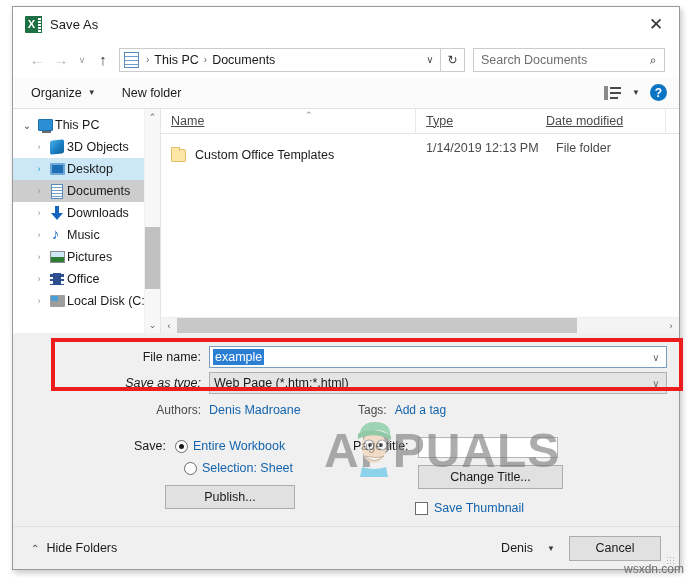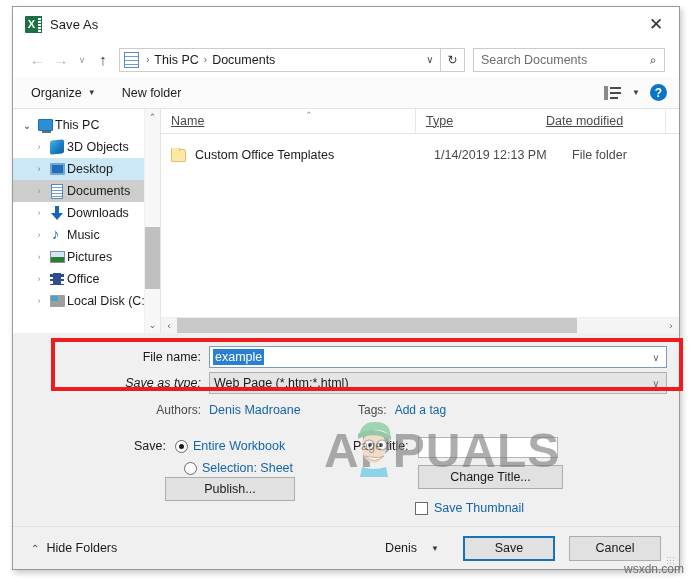--- a/index.html
+++ b/index.html
@@ -236,22 +236,22 @@
   .col {
     font-size: 12.5px; color: #4a4a4a;
     padding-left: 10px; height: 25px; line-height: 25px;
     border-right: 1px solid #e8e8e8;
     flex: none; overflow: hidden; white-space: nowrap; text-decoration: underline;
   }
   .col.c-name { width: 255px; }
   .col.c-date { width: 130px; }
   .col.c-type { width: 120px; border-right: none; }
   .filerow {
-    height: 28px; display: flex; align-items: center;
-    font-size: 12.5px; color: #1a1a1a; gap: 8px;
+    height: 28px; display: flex; 
+    font-size: 12.5px; color: #1a1a1a;
   }
   .cell { padding-left: 10px; flex: none; white-space: nowrap; overflow: hidden; }
   .cell.c-name { width: 255px; display: flex; align-items: center; }
   .cell.c-date { width: 130px; color: #4a4a4a; }
   .cell.c-type { width: 120px; color: #4a4a4a; }
   .folder-icon {
     width: 15px; height: 13px; flex: none; margin-right: 9px;
     background: #fde6a6; border: 1px solid #e0c06a; border-radius: 1px 2px 1px 1px;
     position: relative;
   }
@@ -604,21 +604,21 @@
         <span class="blk-txt" style="width:114px; text-align:right; padding-right:9px;">Save:</span>
         <span class="radio on"></span>
         <span class="blue-txt">Entire Workbook</span>
       </div>
       <div class="frow" style="left:48px; top:128px;">
         <span style="width:123px;"></span>
         <span class="radio"></span>
         <span class="blue-txt">Selection: Sheet</span>
       </div>
 
-      <div class="btn" style="position:absolute; left:152px; top:144px; width:130px; height:24px;">Publish...</div>
+      <div class="btn" style="position:absolute; left:152px; top:152px; width:130px; height:24px;">Publish...</div>
 
       <div class="frow" style="left:340px; top:106px;">
         <span class="blk-txt" style="padding-right:8px;">Page title:</span>
       </div>
       <div class="textinput" style="position:absolute; left:405px; top:104px; width:140px;"></div>
 
       <div class="btn" style="position:absolute; left:405px; top:132px; width:145px; height:24px;">Change Title...</div>
 
       <div class="frow" style="left:402px; top:168px;">
         <span class="checkbox"></span>
@@ -629,21 +629,20 @@
     <div class="footer">
       <div class="hidef">
         <span class="cv">⌃</span>
         <span>Hide Folders</span>
       </div>
       <div class="sp"></div>
       <div class="tools">
         <span>Denis</span>
         <span class="cv">▼</span>
       </div>
-      <div class="btn-save">Save</div>
       <div class="btn-cancel">Cancel</div>
       <div class="grip"></div>
     </div>
 
   </div>
 
   <div class="watermark">
     <div class="wm-text">APPUALS</div>
     <svg class="wm-face" viewBox="0 0 44 58">
       <ellipse cx="22" cy="28" rx="12" ry="16" fill="#f2d2ae"></ellipse>

